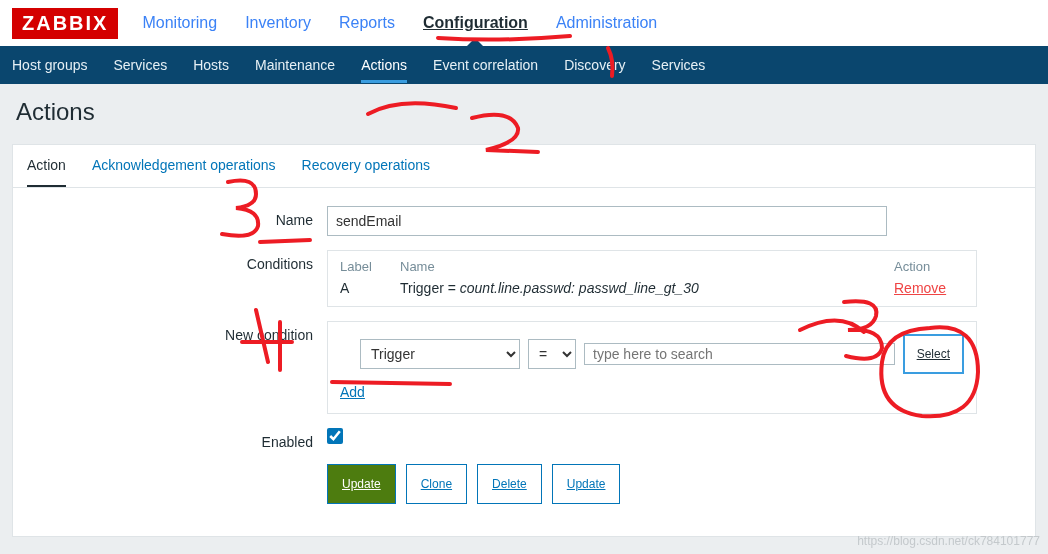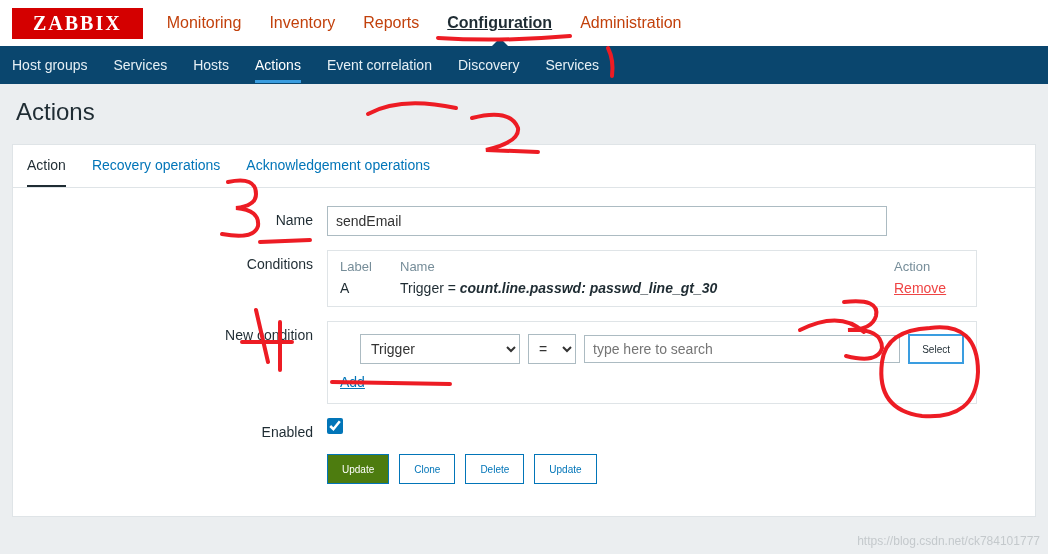--- a/index.html
+++ b/index.html
@@ -1,21 +1,21 @@
 <!DOCTYPE html>
 <html><head>
 <meta charset="utf-8">
 <style>
 * { box-sizing: border-box; margin: 0; padding: 0; font-family: Arial, Helvetica, sans-serif; }
 body { background: #ebeef0; width: 1048px; height: 554px; overflow: hidden; position: relative; }
 
 
 .topnav { background: #fff; height: 46px; display: flex; align-items: center; padding: 0 12px; }
-.logo { background: #d40000; color: #fff; font-weight: bold; letter-spacing: 2px; padding: 4px 21px; font-size: 20px; margin-right: 24px; font-family: Liberation Serif, serif; }
-.topnav-item { color: #c2410c; font-size: 16px; margin-right: 28px; cursor: pointer; position: relative; }
+.logo { background: #d40000; color: #fff; font-weight: bold; letter-spacing: 2px; padding: 4px 10px; font-size: 20px; margin-right: 24px; }
+.topnav-item { color: #3b82f6; font-size: 16px; margin-right: 28px; cursor: pointer; position: relative; }
 .topnav-item.active { color: #1f2c33; font-weight: 600; text-decoration: underline; }
 .topnav-item.active::after { content: ''; position: absolute; left: 50%; bottom: -14px; transform: translateX(-50%); border-left: 8px solid transparent; border-right: 8px solid transparent; border-bottom: 8px solid #0a466e; }
 
 
 .subnav { background: #0a466e; height: 38px; display: flex; align-items: center; padding: 0 12px; }
 .subnav-item { color: #e6f0f5; font-size: 14px; margin-right: 26px; cursor: pointer; padding: 10px 0; position: relative; }
 .subnav-item.active { color: #fff; }
 .subnav-item.active::after { content: ''; position: absolute; left: 0; right: 0; bottom: 0; height: 3px; background: #3a9de0; }
 
 
@@ -35,31 +35,31 @@
 
 input[type=text].wide { width: 560px; height: 30px; border: 1px solid #acbbc2; padding: 0 8px; font-size: 14px; color: #333; }
 .cond-box { border: 1px solid #dfe4e7; width: 650px; padding: 8px 12px 10px; background: #fff; }
 .cond-head { display: flex; color: #768d99; font-size: 13px; margin-bottom: 6px; }
 .cond-head .c-label { width: 60px; }
 .cond-head .c-name { flex: 1; }
 .cond-head .c-action { width: 70px; text-align: left; }
 .cond-row { display: flex; font-size: 14px; color: #1f2c33; }
 .cond-row .c-label { width: 60px; }
 .cond-row .c-name { flex: 1; }
-.cond-row .c-name .italic { font-style: italic; font-weight: bold; }
+.cond-row .c-name .italic { font-style: italic; }
 .cond-row .c-action { width: 70px; }
 .link { color: #ef4444; text-decoration: underline; cursor: pointer; font-size: 14px; }
 
 .newcond-box { border: 1px solid #dfe4e7; width: 650px; padding: 12px; background: #fff; }
 .newcond-inner { display: flex; gap: 8px; align-items: center; padding-left: 20px; }
 select { height: 30px; border: 1px solid #acbbc2; font-size: 14px; padding: 0 6px; background: #fff; color: #333; }
 select.trigger { width: 160px; }
 select.op { width: 48px; }
-.search-input { flex: 1; height: 28px; border: 1px solid #acbbc2; padding: 0 8px; font-size: 14px; color: #a21caf; }
-.btn { height: 30px; padding: 0 14px; border: 1px solid #acbbc2; background: #fff; color: #1f2c33; font-size: 10px; cursor: pointer; }
+.search-input { flex: 1; height: 22px; border: 1px solid #acbbc2; padding: 0 8px; font-size: 14px; color: #a21caf; }
+.btn { height: 40px; padding: 0 14px; border: 1px solid #acbbc2; background: #fff; color: #1f2c33; font-size: 12px; cursor: pointer; text-decoration: underline; }
 .btn.select { border: 2px solid #3a9de0; padding: 0 12px; }
 .add-link { color: #0275b8; text-decoration: underline; cursor: pointer; font-size: 14px; margin-top: 10px; display: inline-block; }
 
 input[type=checkbox] { width: 16px; height: 16px; accent-color: #0275b8; }
 
 .action-row { display: flex; gap: 10px; }
 .btn.primary { background: #4d7c0f; color: #fff; border: 1px solid #0275b8; }
 .btn.outline { background: #fff; color: #0275b8; border: 1px solid #0275b8; }
 
 .watermark { position: absolute; right: 8px; bottom: 6px; color: #c4c9cc; font-size: 12px; }
@@ -73,33 +73,34 @@
   <div class="topnav-item">Inventory</div>
   <div class="topnav-item">Reports</div>
   <div class="topnav-item active">Configuration</div>
   <div class="topnav-item">Administration</div>
 </div>
 
 <div class="subnav">
   <div class="subnav-item">Host groups</div>
   <div class="subnav-item">Services</div>
   <div class="subnav-item">Hosts</div>
+  <div class="subnav-item">Maintenance</div>
   <div class="subnav-item active">Actions</div>
   <div class="subnav-item">Event correlation</div>
   <div class="subnav-item">Discovery</div>
   <div class="subnav-item">Services</div>
 </div>
 
 <div class="page-title">Actions</div>
 
 <div class="card">
   <div class="tabs">
     <div class="tab active">Action</div>
+    <div class="tab">Acknowledgement operations</div>
     <div class="tab">Recovery operations</div>
-    <div class="tab">Acknowledgement operations</div>
   </div>
 
   <div class="form">
 
     <div class="form-row">
       <div class="form-label">Name</div>
       <div class="form-field">
         <input type="text" class="wide" value="sendEmail" style="">
       </div>
     </div>

